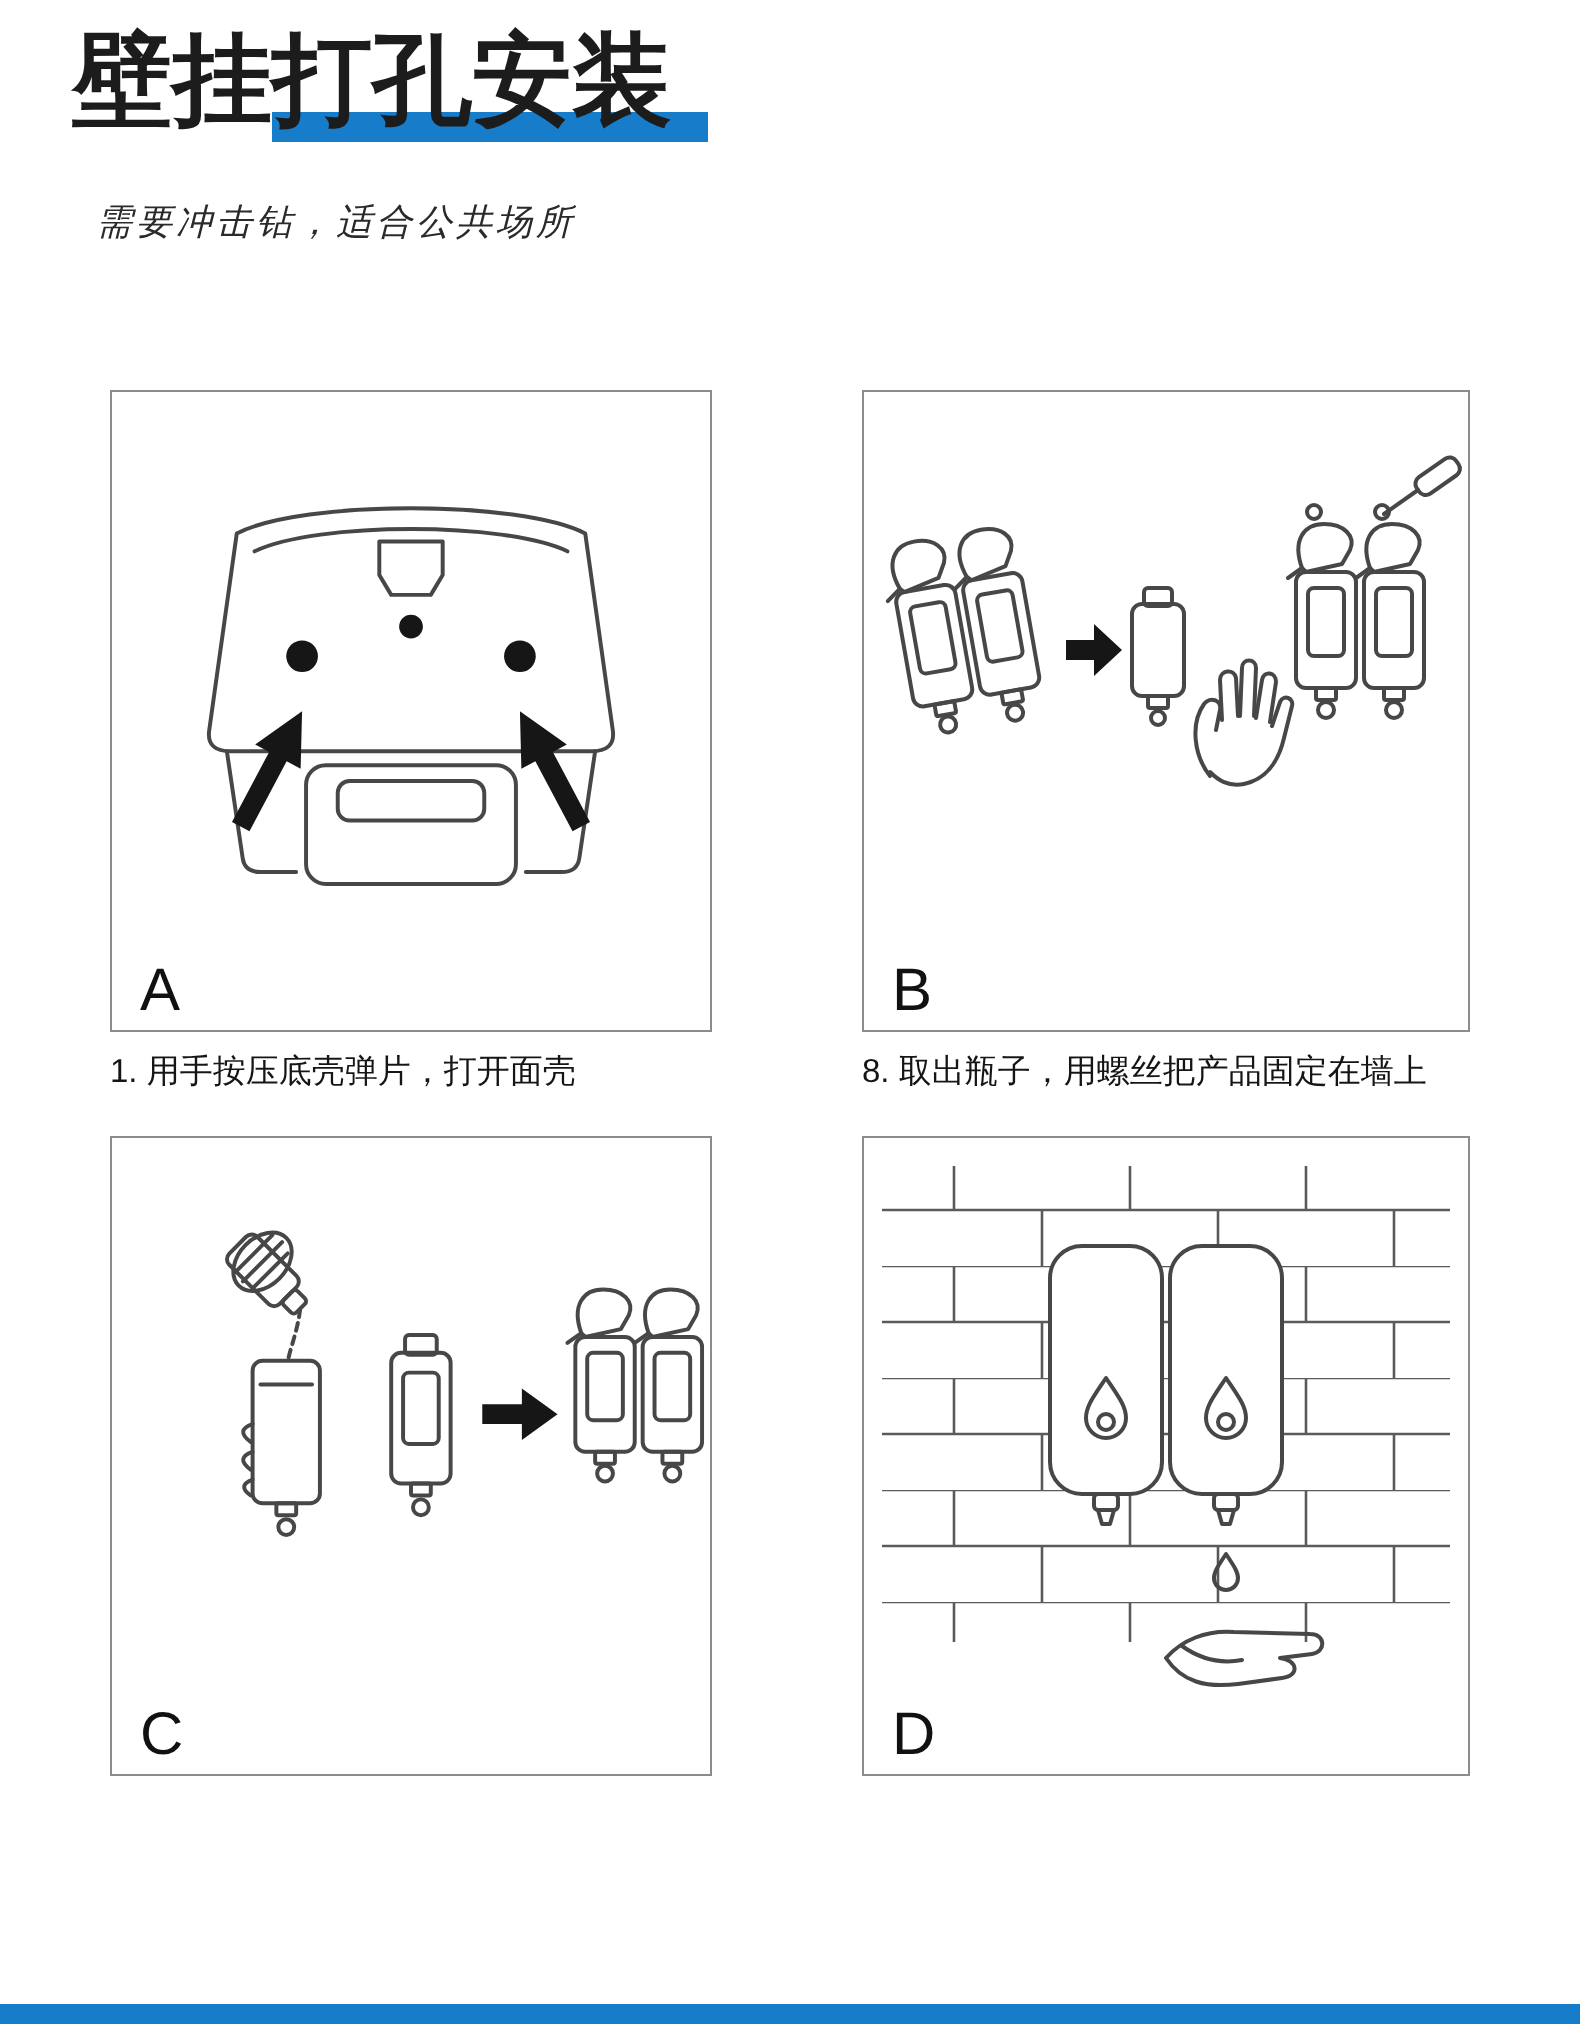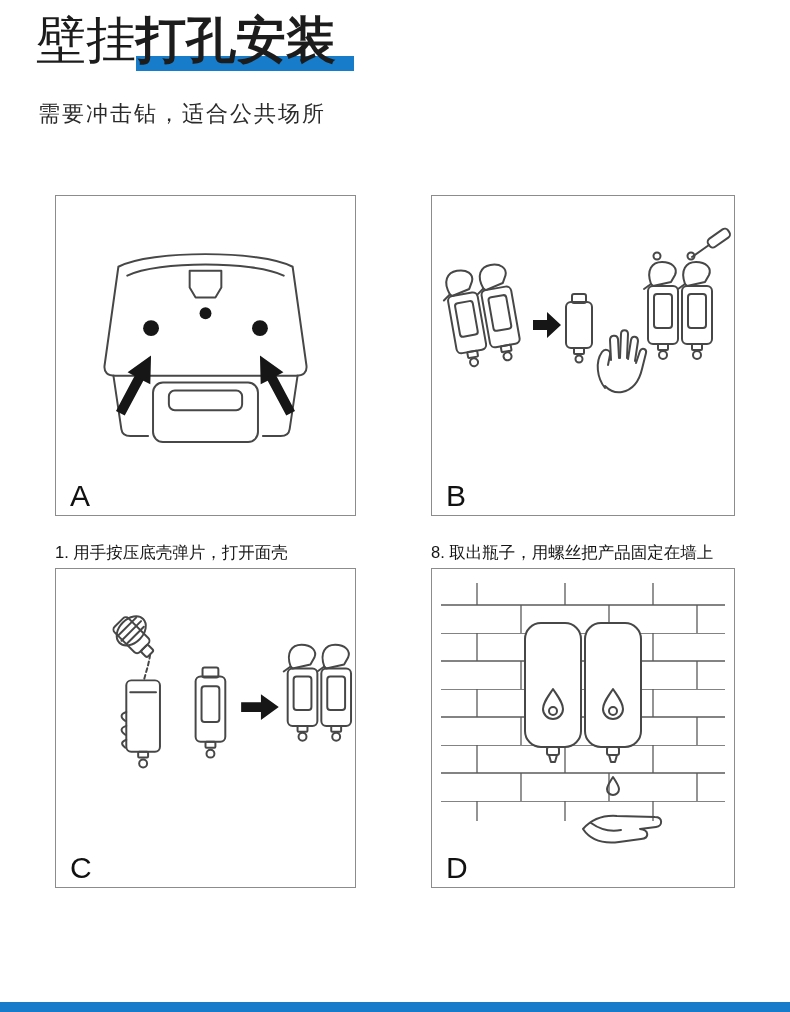--- a/index.html
+++ b/index.html
@@ -6,34 +6,34 @@
   *{margin:0;padding:0;box-sizing:border-box;}
   html,body{background:#fff;}
   body{
     width:790px;height:1012px;position:relative;overflow:hidden;
     font-family:"Liberation Sans","DejaVu Sans",sans-serif;color:var(--ink);
   }
   
   .header{position:absolute;top:10px;left:36px;}
   .title-underline{position:absolute;left:100px;top:46px;width:218px;height:15px;background:var(--accent);z-index:0;}
   .title{position:relative;z-index:1;font-size:50px;line-height:1.2;color:#1c1c1c;white-space:nowrap;}
-  .t-reg{font-weight:400;}
+  .t-reg{font-weight:700;}
   .t-bold{font-weight:900;}
-  .subtitle{position:absolute;top:99px;left:38px;font-size:22px;letter-spacing:2px;color:#2a2a2a;}
+  .subtitle{position:absolute;top:99px;left:48px;font-size:18px;letter-spacing:2px;color:#2a2a2a;font-style:italic;}
   
   .panel{position:absolute;}
   .panel-box{border:1px solid #8c8c8c;background:#fff;position:relative;}
   #panel-a,#panel-c{left:55px;width:301px;}
   #panel-b,#panel-d{left:431px;width:304px;}
   #panel-a,#panel-b{top:195px;}
   #panel-c,#panel-d{top:568px;}
   #panel-a .panel-box,#panel-b .panel-box{height:321px;}
   #panel-c .panel-box,#panel-d .panel-box{height:320px;}
   .panel-label{position:absolute;left:14px;bottom:2px;font-size:30px;color:#111;font-weight:400;}
-  .panel-caption{margin-top:26px;font-size:16.5px;color:#151515;white-space:nowrap;}
+  .panel-caption{margin-top:9px;font-size:16.5px;color:#151515;white-space:nowrap;}
   .panel-box svg{display:block;margin:0 auto;}
   #panel-a svg{margin-top:20px;}
   #panel-b svg{margin-top:30px;}
   #panel-c svg{margin-top:20px;}
   #panel-d svg{margin-top:8px;}
   
   svg .ln, svg .ln *{stroke:var(--line);stroke-width:2;fill:none;stroke-linecap:round;stroke-linejoin:round;}
   svg .dk, svg .dk *{fill:#161616;stroke:none;}
   
   .footer-bar{position:absolute;left:0;bottom:0;width:100%;height:10px;background:var(--accent);}

